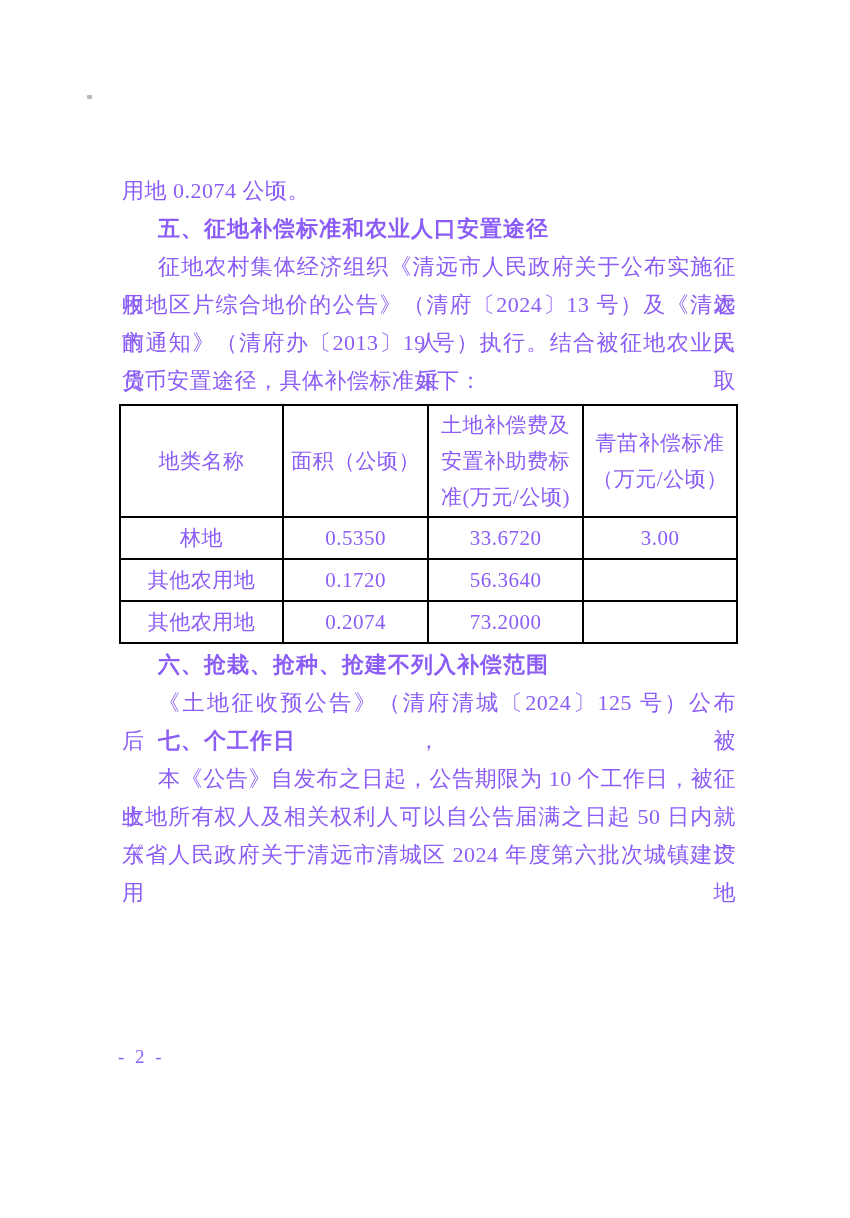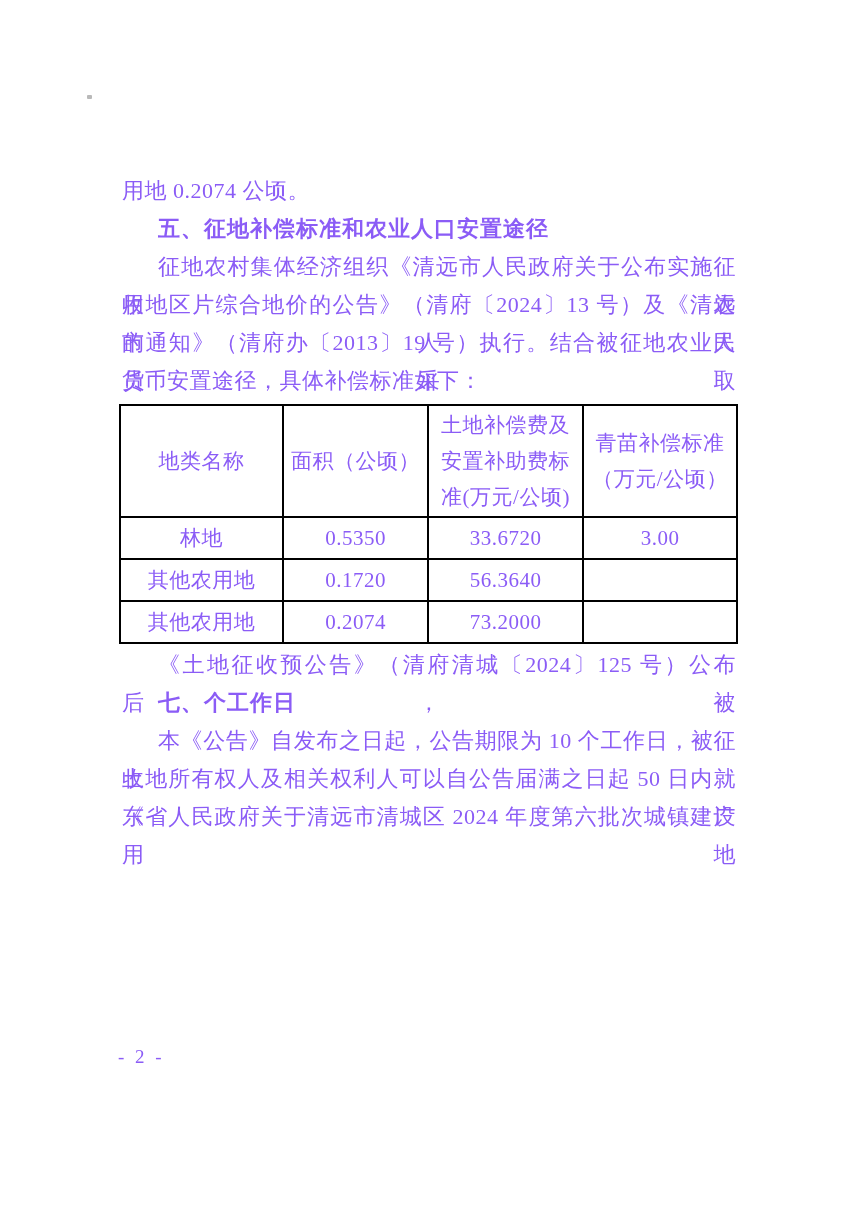--- a/index.html
+++ b/index.html
@@ -112,20 +112,21 @@
         </tr>
         <tr>
           <td>其他农用地</td>
           <td class="num">0.2074</td>
           <td class="num">73.2000</td>
           <td class="num"></td>
         </tr>
       </tbody>
     </table>
 
+    <div class="ln hd">六、抢栽、抢种、抢建不列入补偿范围</div>
 
     <div class="ln just indent">《土地征收预公告》（清府清城〔2024〕125 号）公布后，被</div>
 
     <div class="ln hd">七、个工作日</div>
 
     <div class="ln just indent">本《公告》自发布之日起，公告期限为 10 个工作日，被征收</div>
     <div class="ln just">土地所有权人及相关权利人可以自公告届满之日起 50 日内就《广</div>
     <div class="ln just">东省人民政府关于清远市清城区 2024 年度第六批次城镇建设用地</div>
 
   </div>

